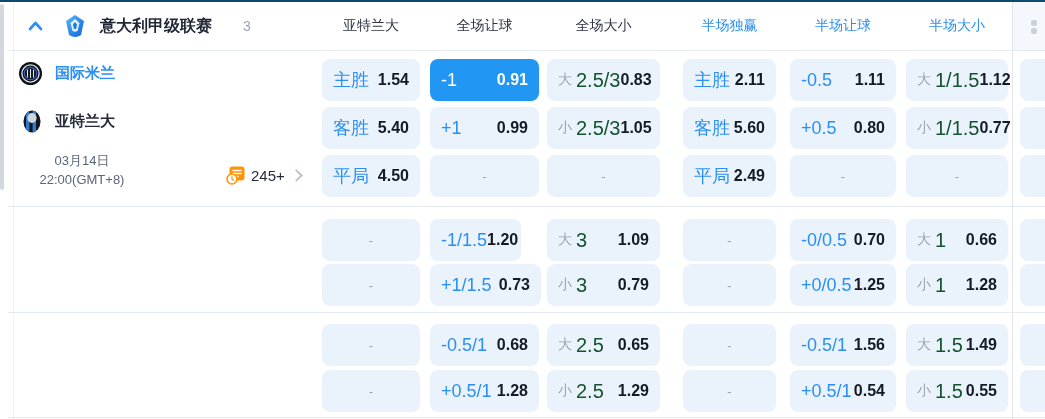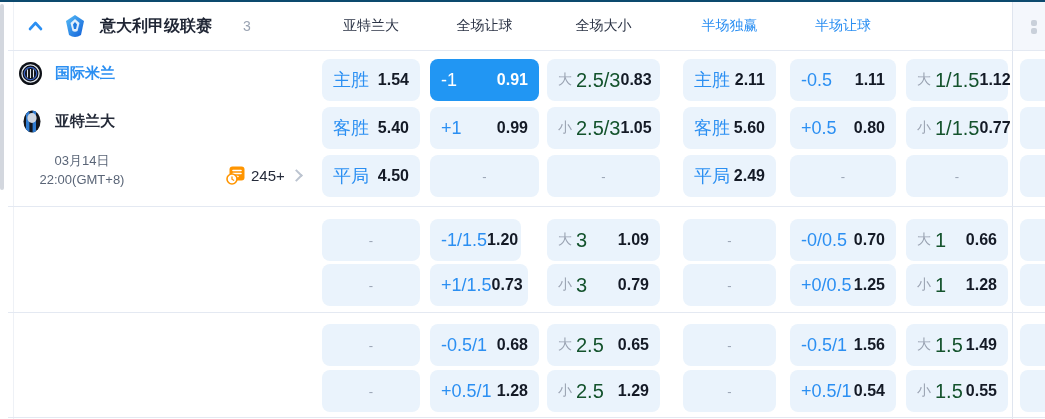--- a/index.html
+++ b/index.html
@@ -109,20 +109,21 @@
   </div>
 
   <div class="hline" style="top:204px"></div>
   <div class="hline" style="top:310px"></div>
   <div class="hline" style="top:415px"></div>
 <div class="header-label" style="left: 322px; width: 98px;">亚特兰大</div>
     <div class="header-label" style="left: 430px; width: 109px;">全场让球</div>
     <div class="header-label" style="left: 547px; width: 113px;">全场大小</div>
     <div class="header-label accent" style="left: 683px; width: 93px;">半场独赢</div>
     <div class="header-label accent" style="left: 790px; width: 106px;">半场让球</div>
+    <div class="header-label accent" style="left: 906px; width: 102px;">半场大小</div>
     <div class="cell" style="left: 322px; width: 98px; top: 57px;">
       <span class="lbl">主胜</span>
       <span class="val">1.54</span>
     </div>
     <div class="cell hl" style="left: 430px; width: 109px; top: 57px;">
       <span class="lbl">-1</span>
       <span class="val">0.91</span>
     </div>
     <div class="cell" style="left: 547px; width: 113px; top: 57px;">
       <span class="lgrp">
@@ -210,21 +211,21 @@
     </div>
     <div class="cell" style="left: 906px; width: 102px; top: 217px;">
       <span class="lgrp">
         <span class="side">大</span>
         <span class="line">1</span>
       </span>
       <span class="val">0.66</span>
     </div>
     <div class="cell stub" style="left: 1020px; width: 33px; top: 217px;"></div>
     <div class="cell dash" style="left: 322px; width: 98px; top: 262px;">-</div>
-    <div class="cell" style="left: 430px; width: 98px; top: 262px;">
+    <div class="cell" style="left: 430px; width: 111px; top: 262px;">
       <span class="lbl">+1/1.5</span>
       <span class="val">0.73</span>
     </div>
     <div class="cell" style="left: 547px; width: 113px; top: 262px;">
       <span class="lgrp">
         <span class="side">小</span>
         <span class="line">3</span>
       </span>
       <span class="val">0.79</span>
     </div>

